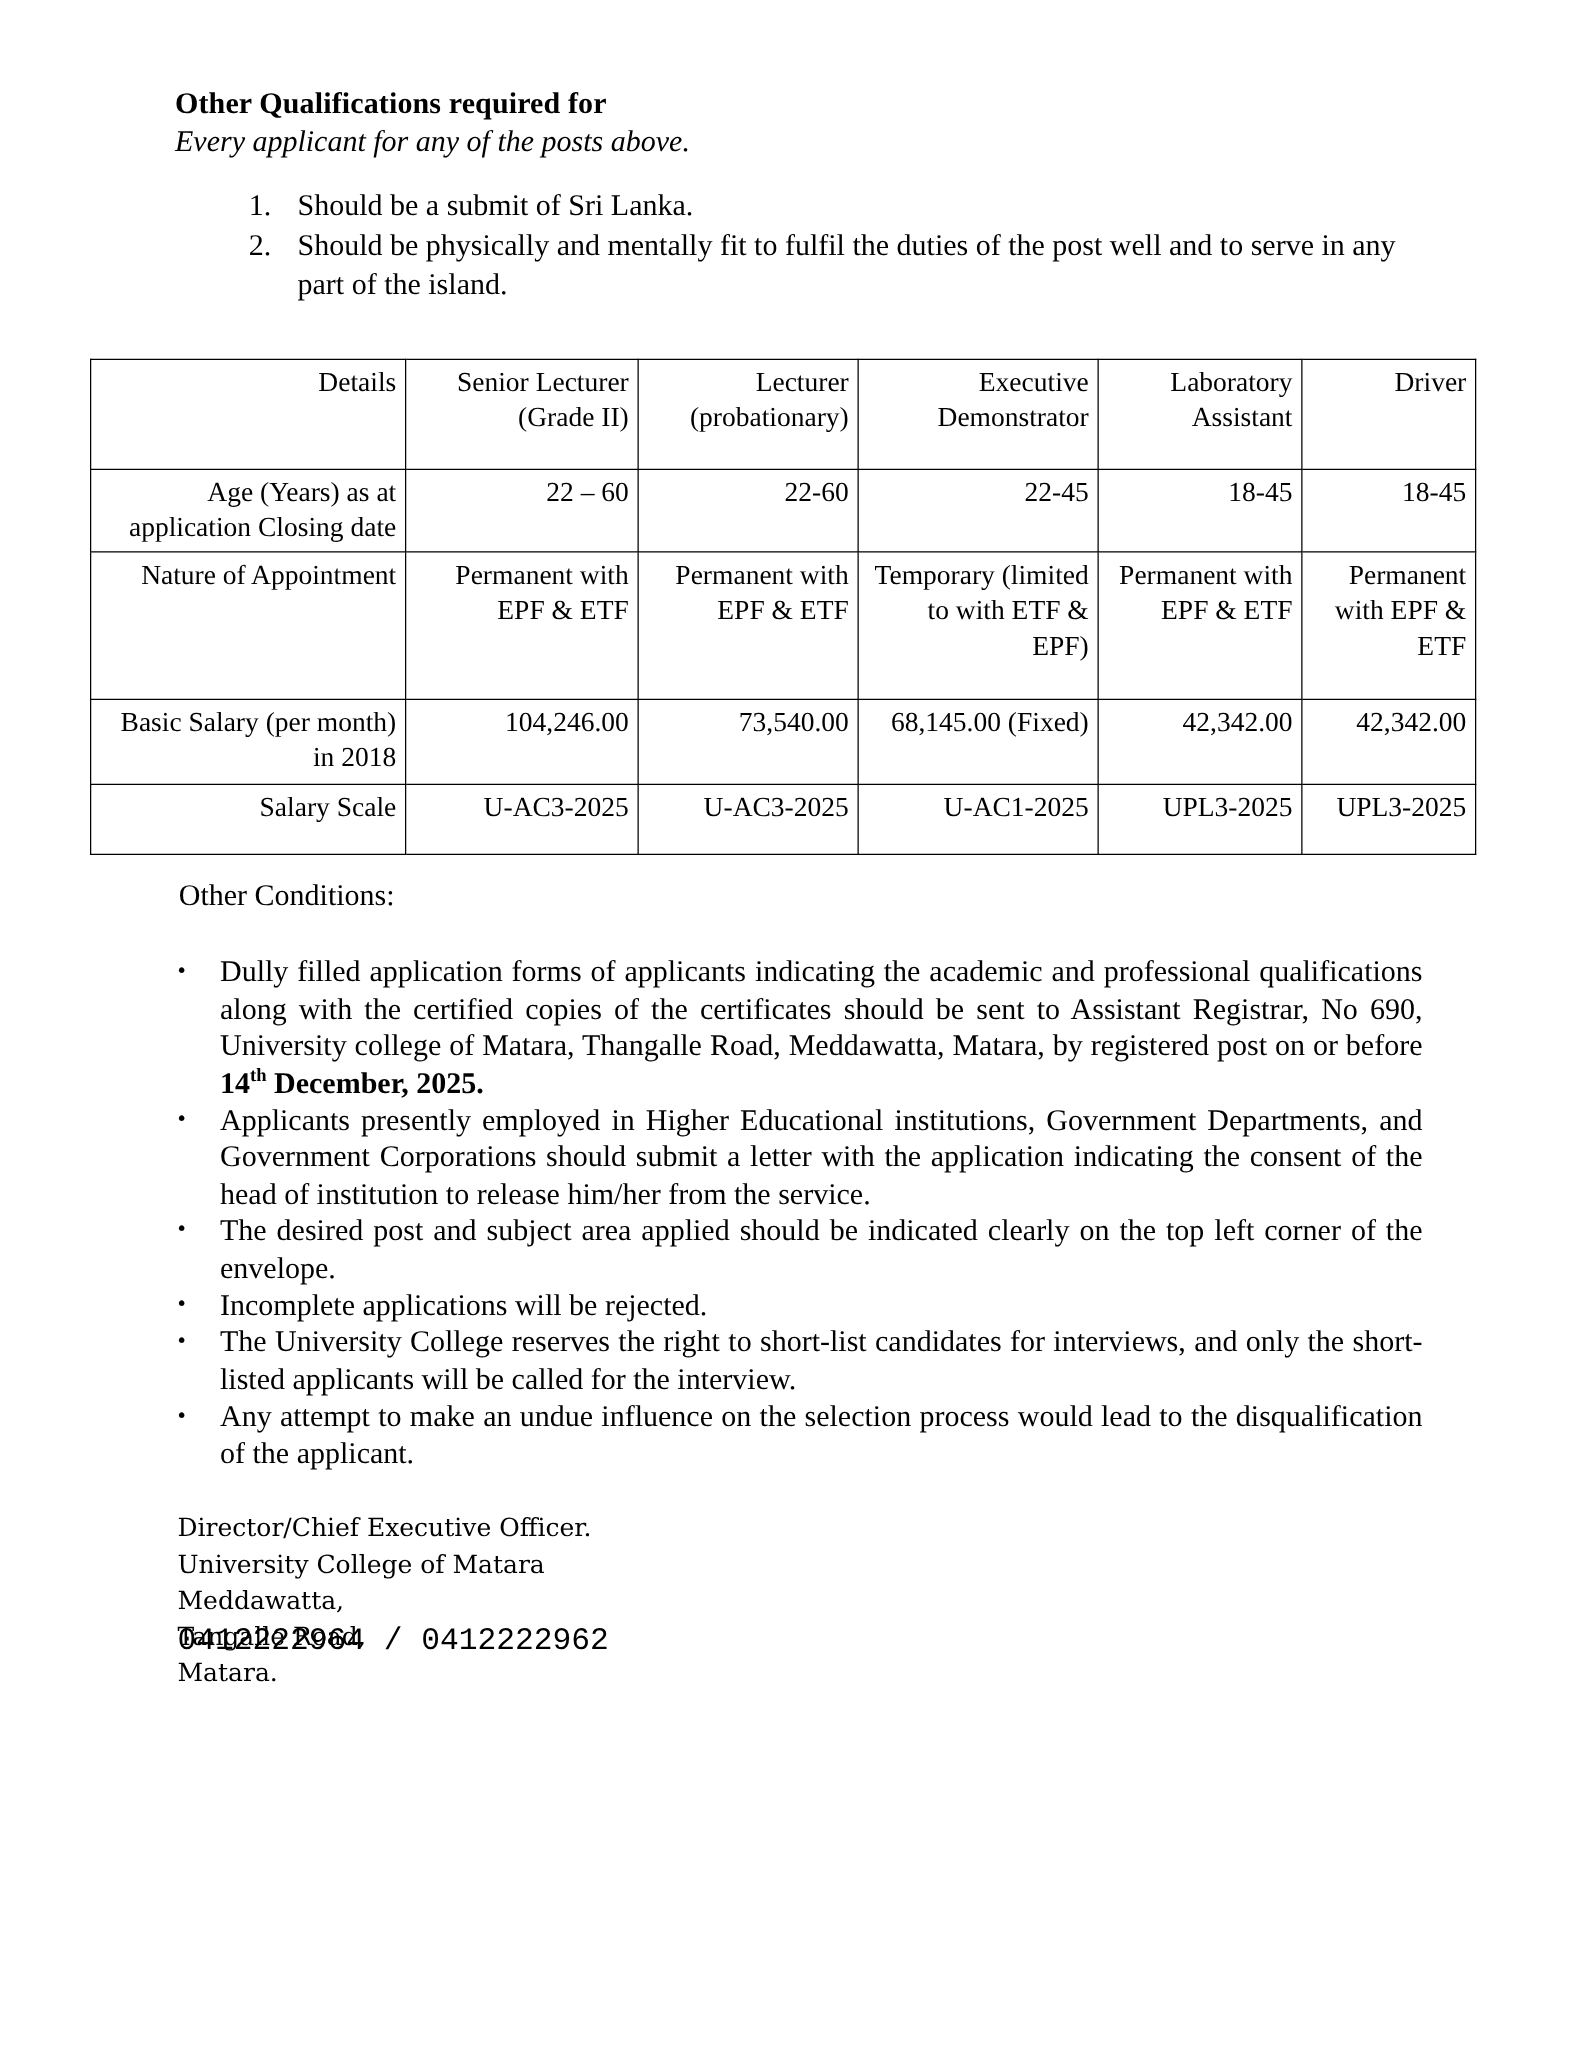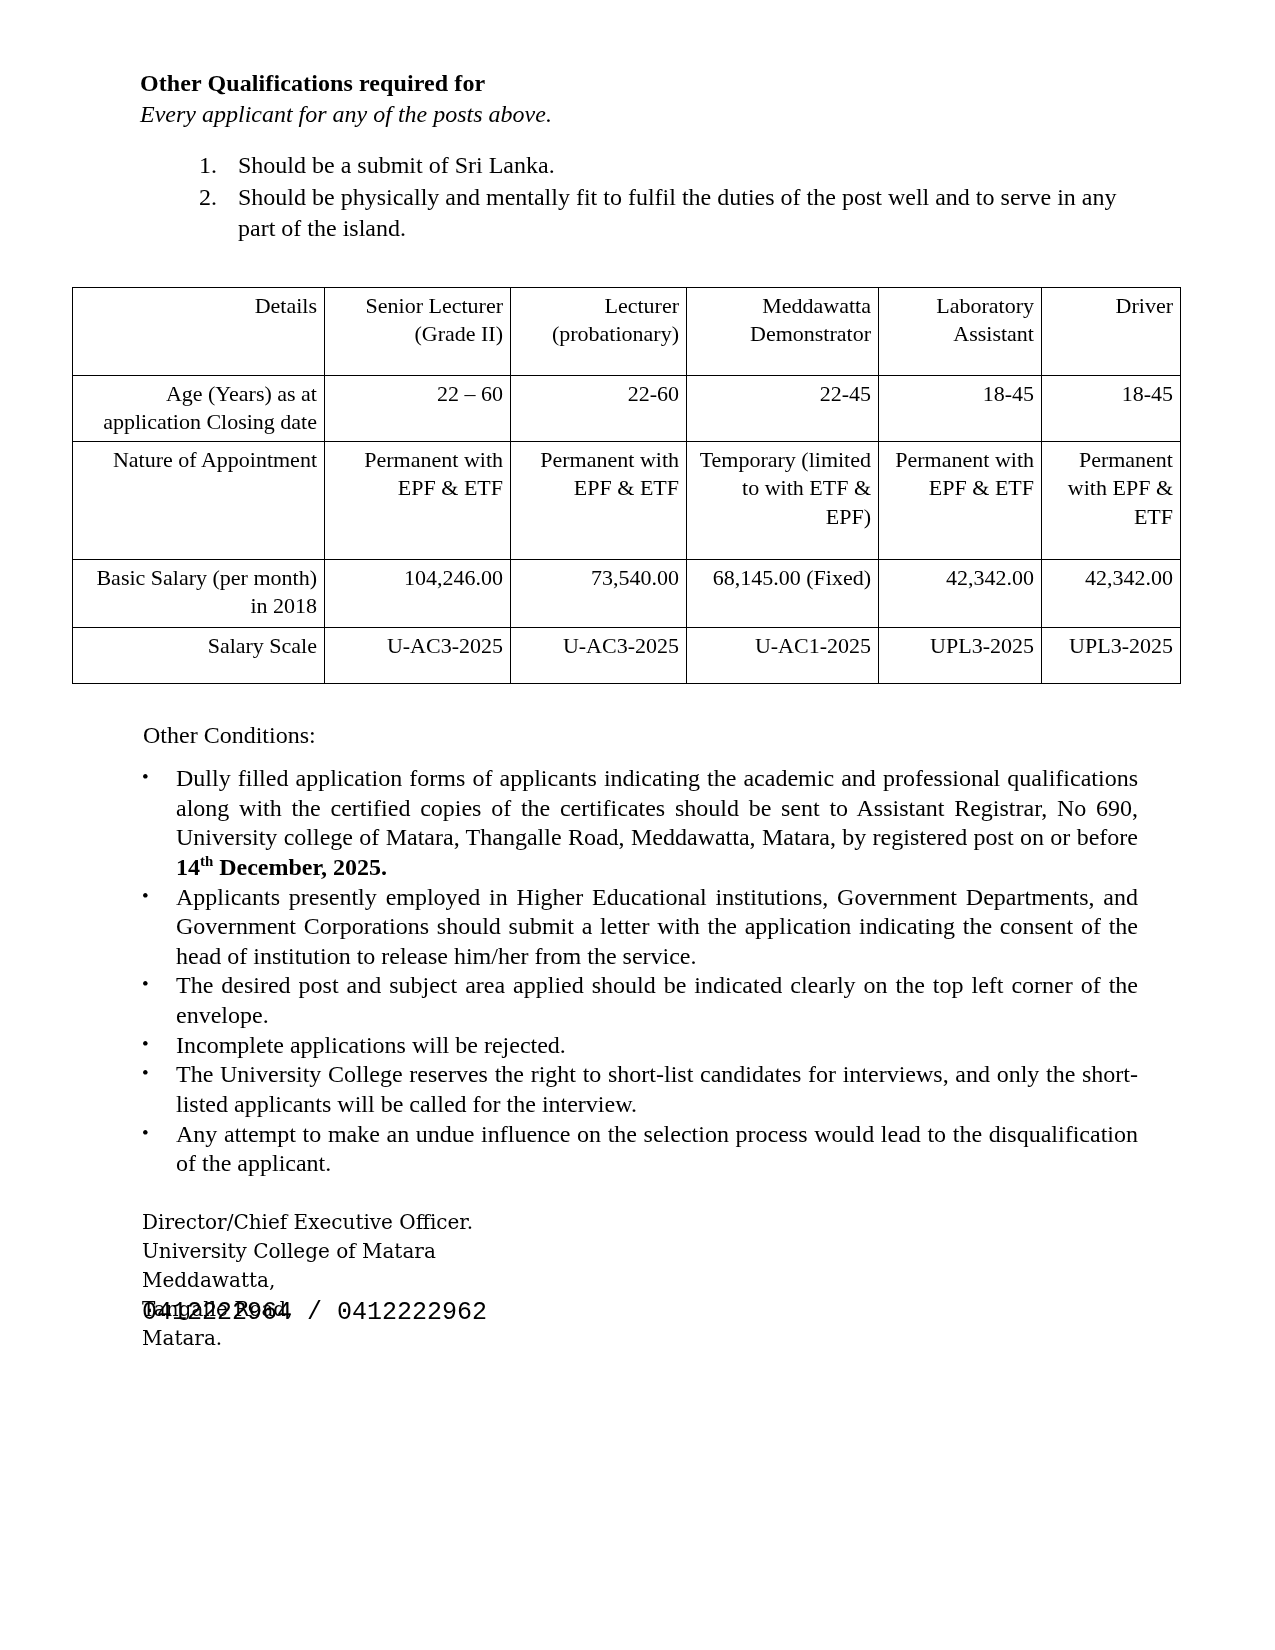--- a/index.html
+++ b/index.html
@@ -99,21 +99,20 @@
   .row-scale td { height: 46px; }
 
   .cell-line { display: block; }
 
   
   .conditions-label {
     position: absolute;
     left: 143px;
     top: 704px;
     font-size: 24px;
-    margin-top: 18px;
   }
   .conditions {
     position: absolute;
     left: 140px;
     top: 764px;
     width: 998px;
   }
   .bullet-item {
     font-size: 24px;
     line-height: 1.235;
@@ -193,21 +192,21 @@
         </td>
         <td>
           <span class="cell-line">Senior Lecturer</span>
           <span class="cell-line">(Grade II)</span>
         </td>
         <td>
           <span class="cell-line">Lecturer</span>
           <span class="cell-line">(probationary)</span>
         </td>
         <td>
-          <span class="cell-line">Meddawatta</span>
+          <span class="cell-line">Executive</span>
           <span class="cell-line">Demonstrator</span>
         </td>
         <td>
           <span class="cell-line">Laboratory</span>
           <span class="cell-line">Assistant</span>
         </td>
         <td>
           <span class="cell-line">Driver</span>
         </td>
       </tr>

